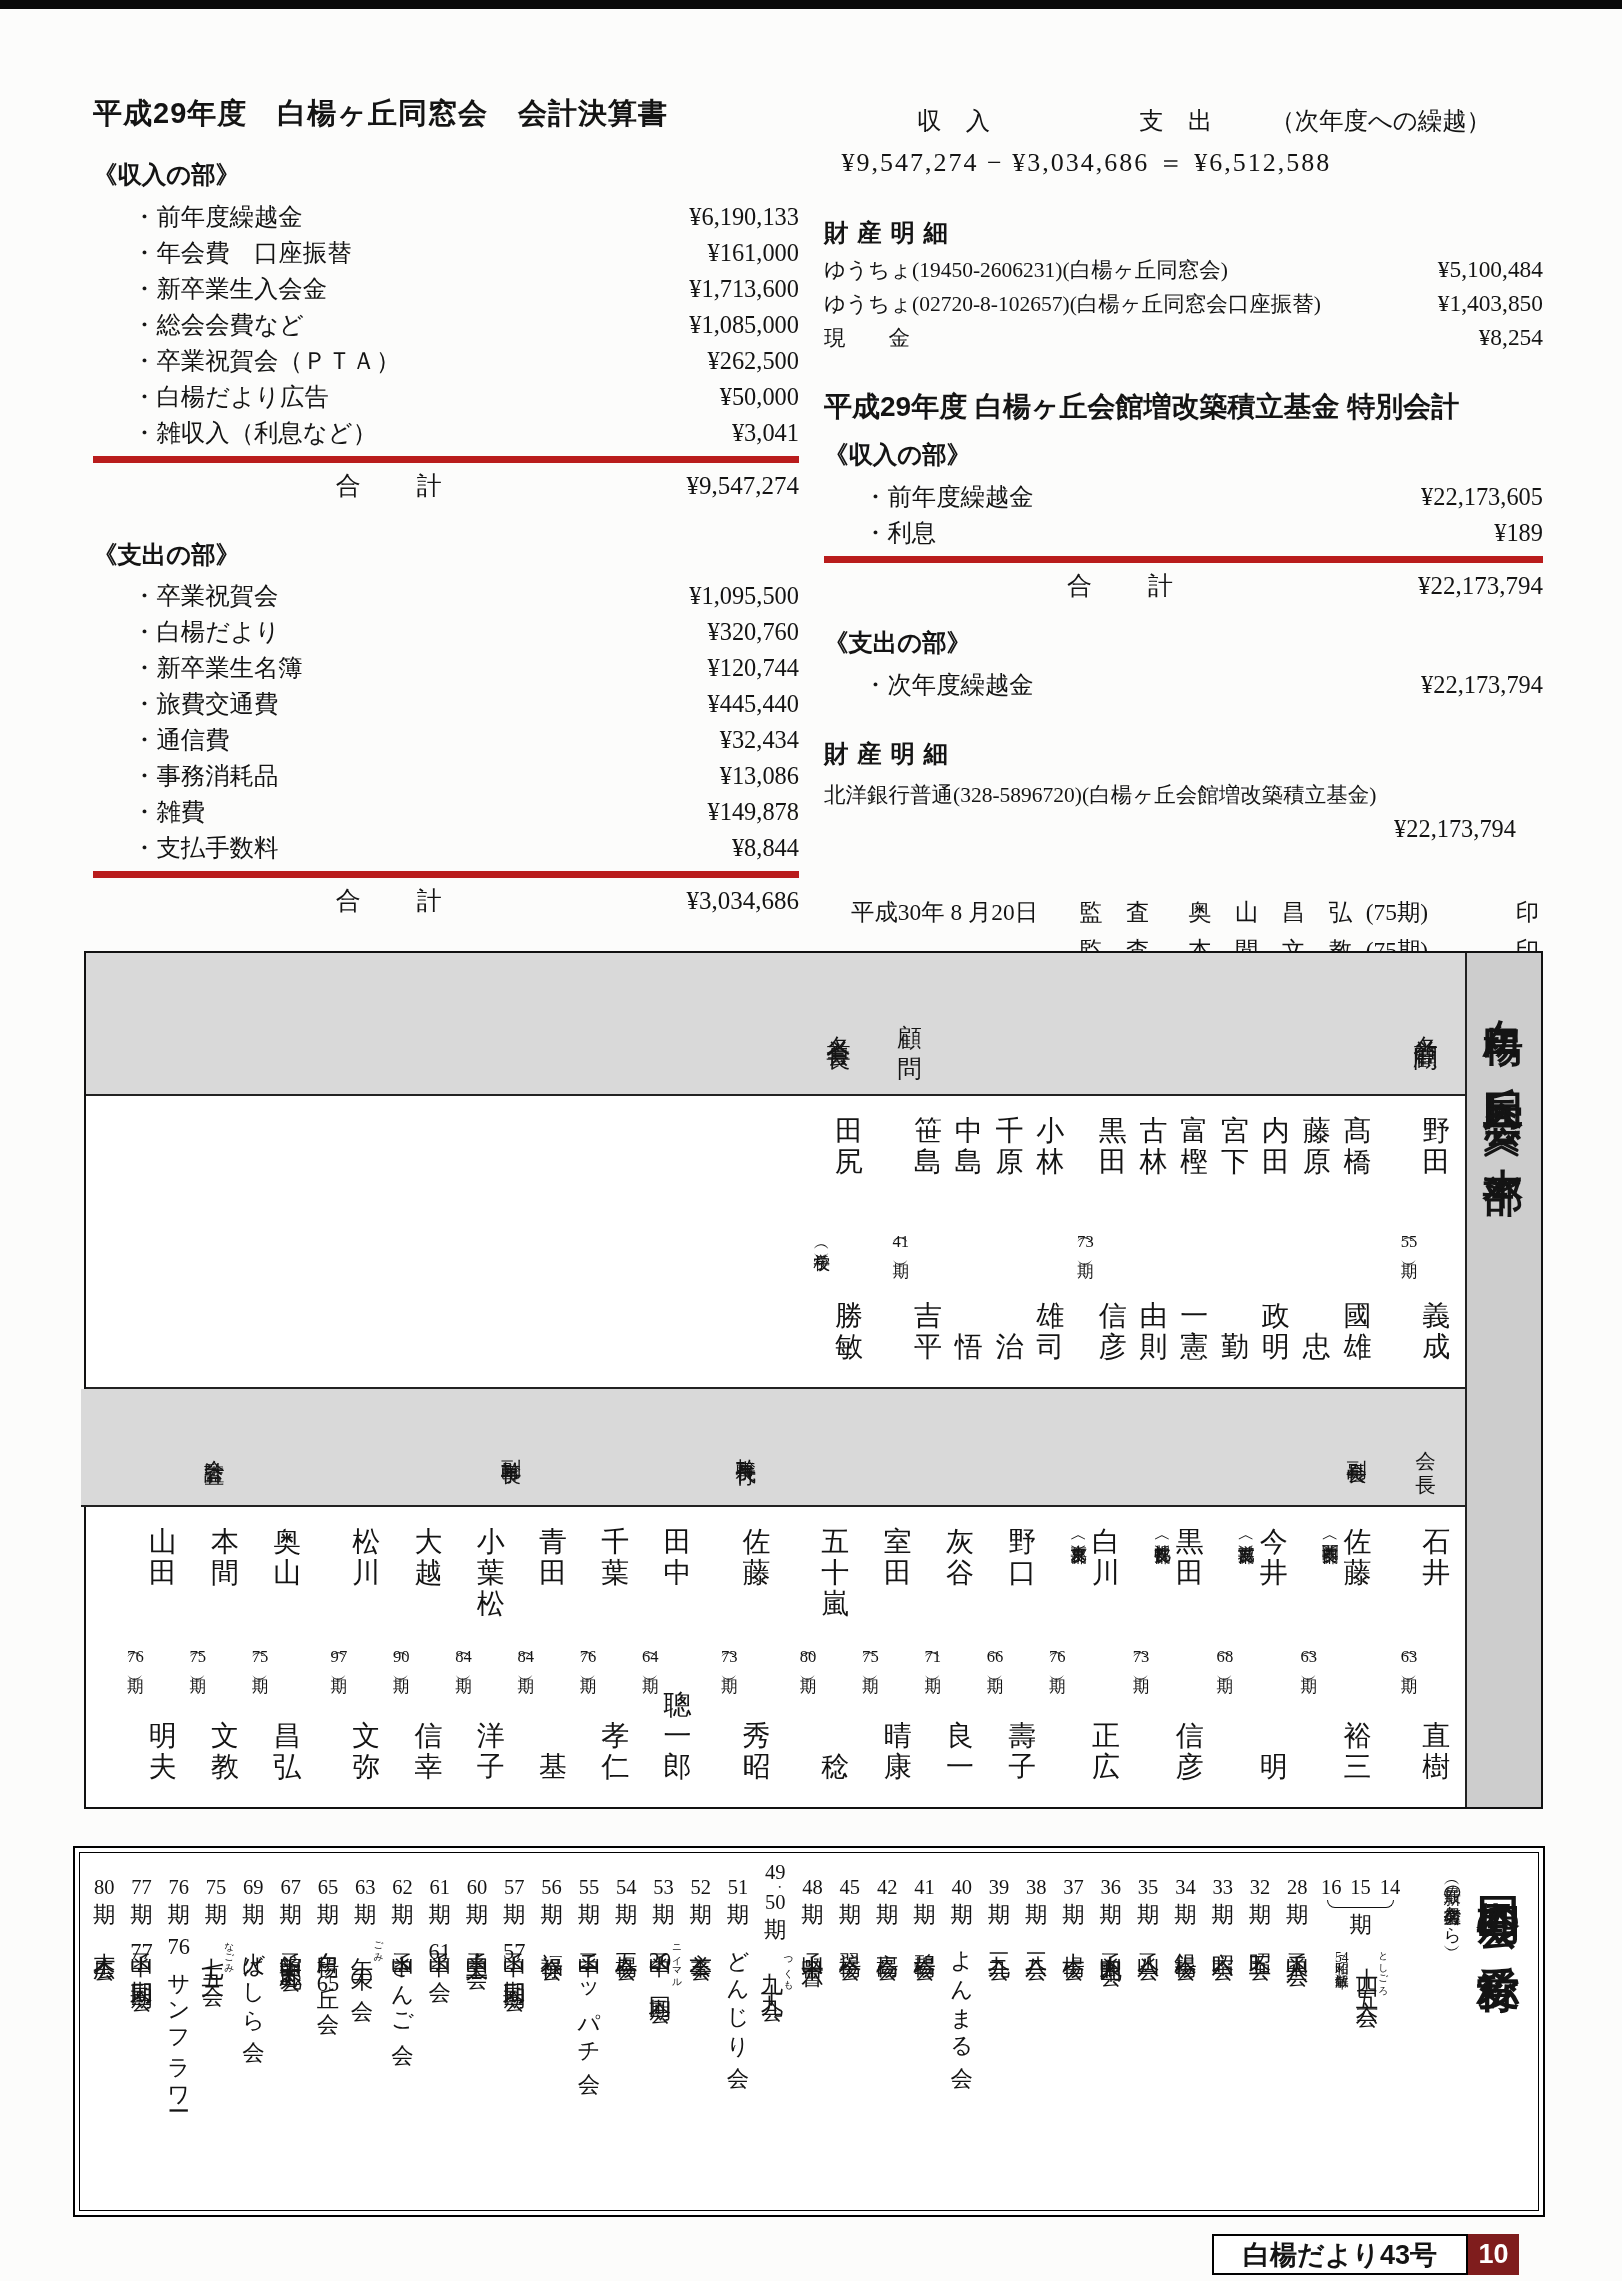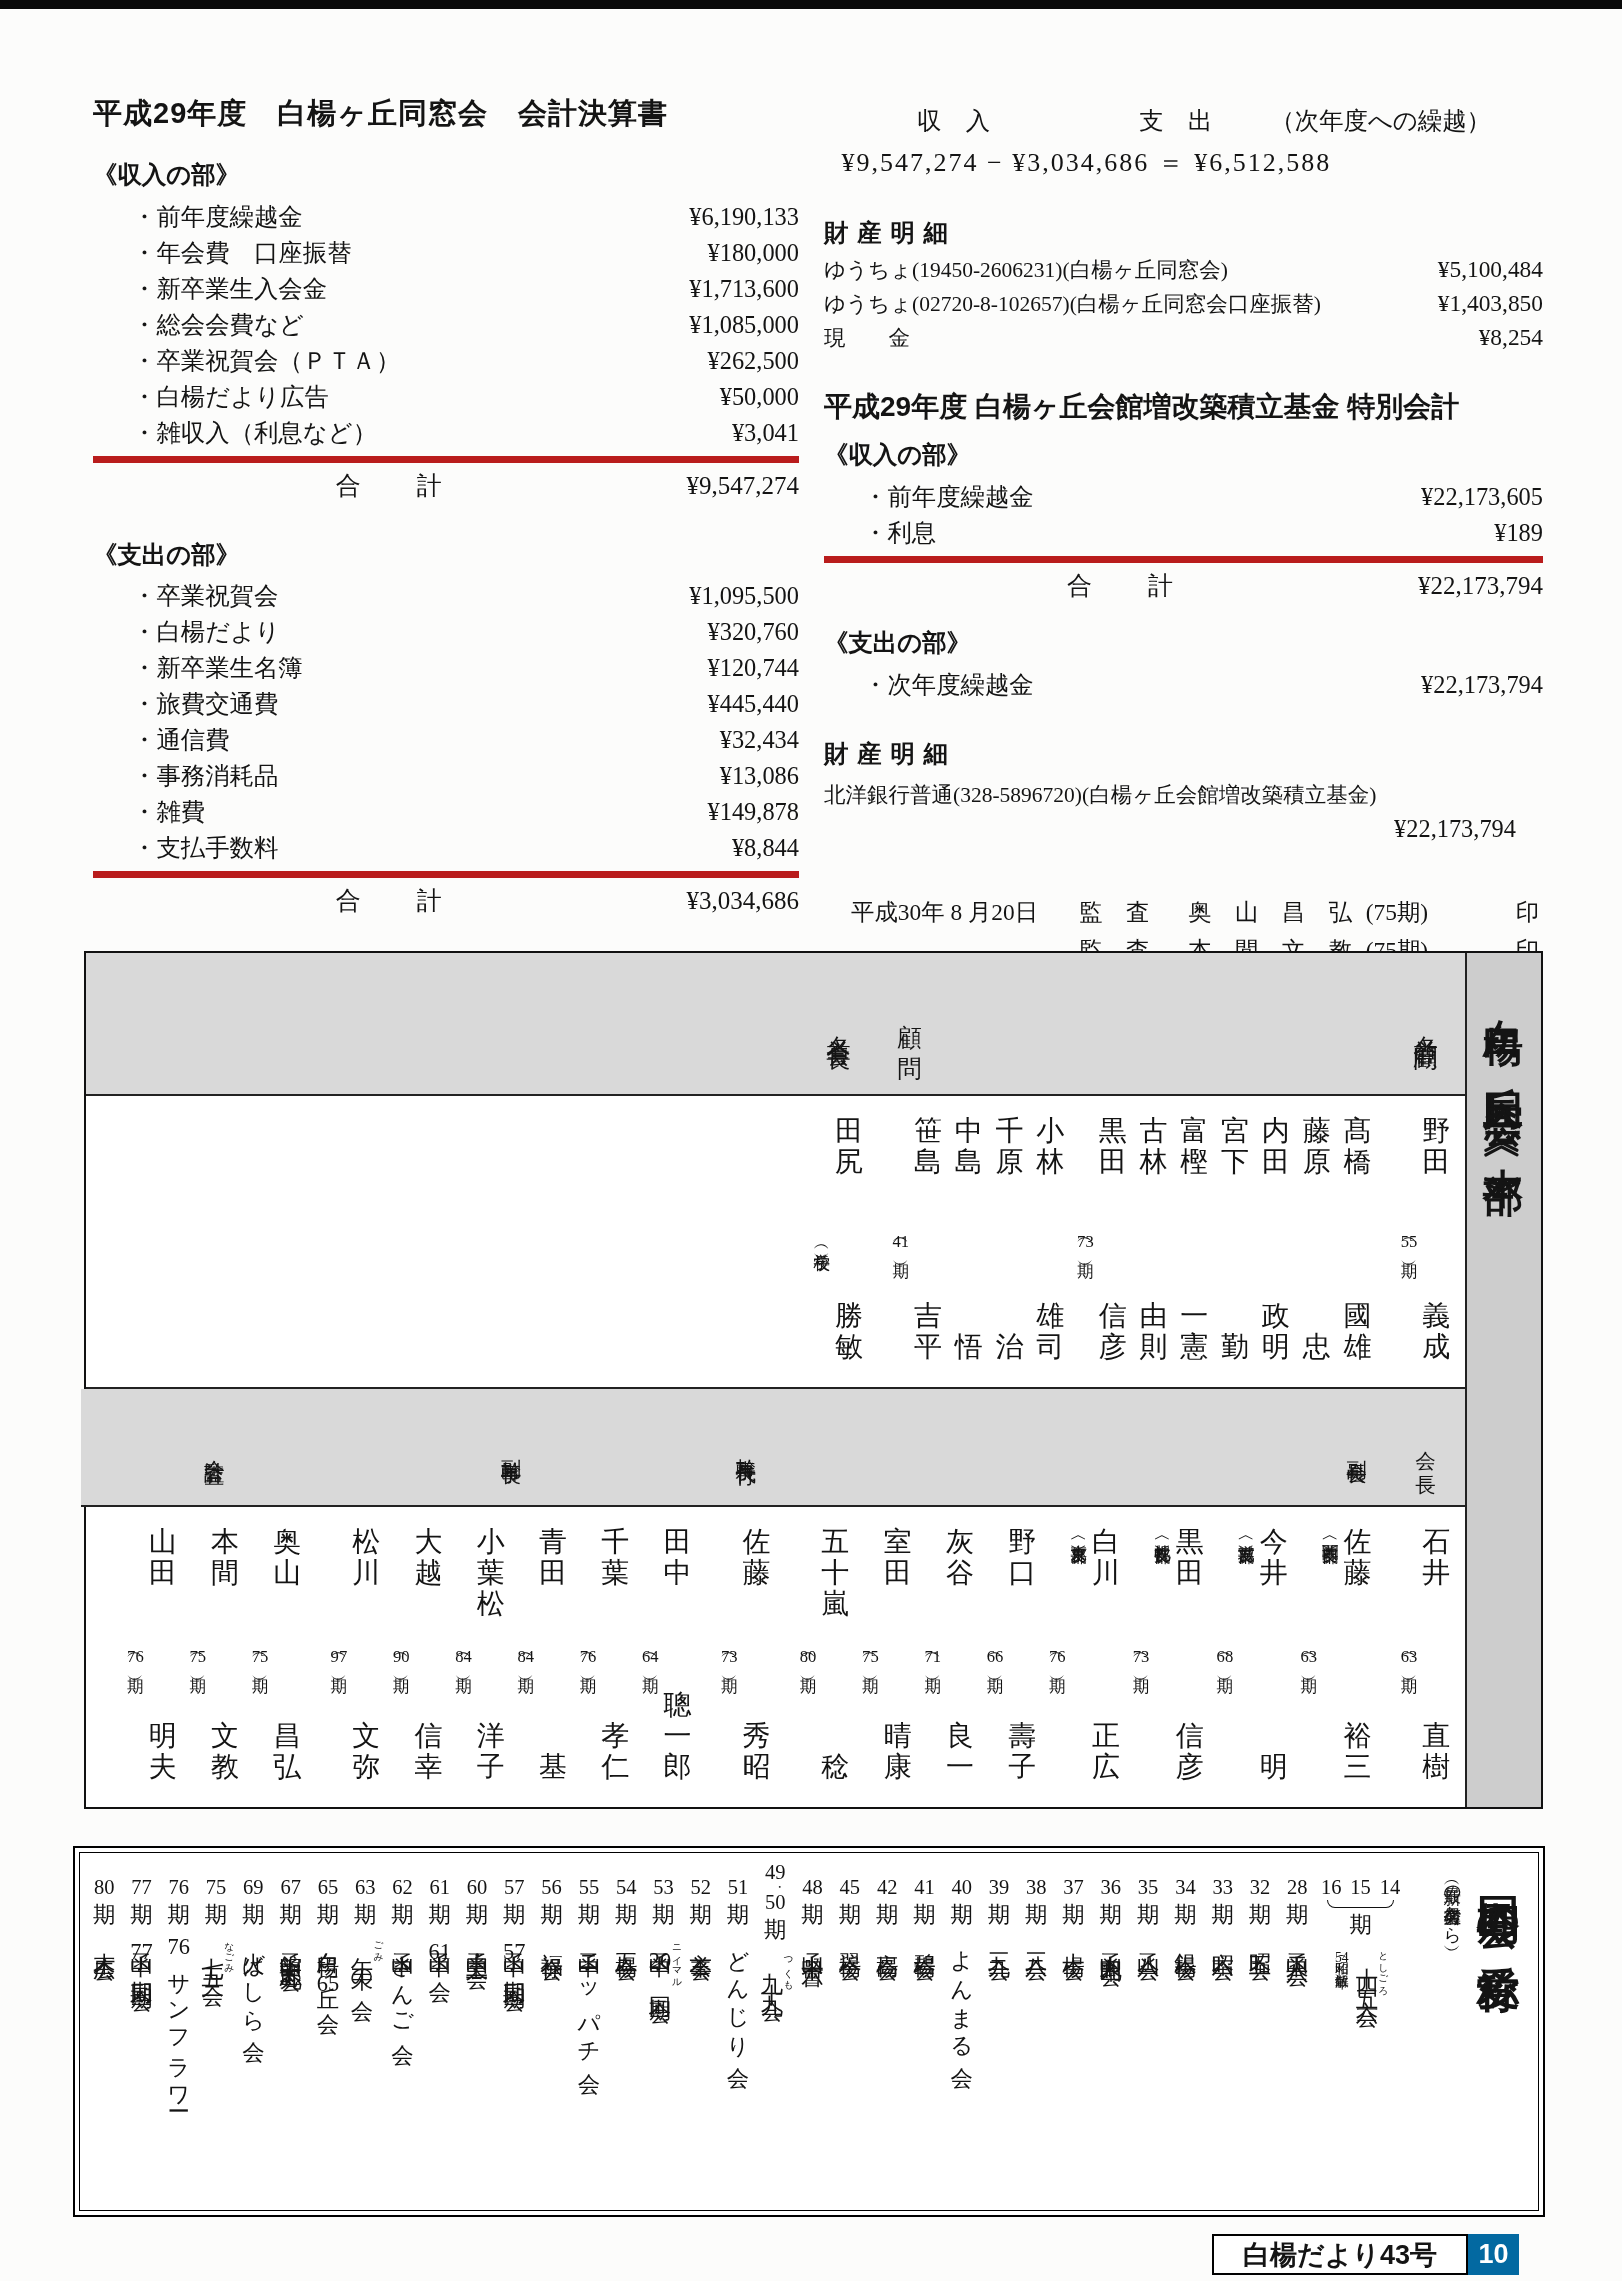--- a/index.html
+++ b/index.html
@@ -90,38 +90,38 @@
   .e-ki{font-size:22.4px;height:33px;line-height:33px;}
   .e-name{flex:1;display:flex;flex-direction:row-reverse;justify-content:center;padding-top:3.9px;gap:1px;}
   .e-name .vname{writing-mode:vertical-rl;text-orientation:mixed;font-size:22.4px;letter-spacing:2.9px;white-space:nowrap;}
   .e-name .vnote{writing-mode:vertical-rl;text-orientation:mixed;font-size:13.7px;padding-top:5.9px;white-space:nowrap;}
   ruby rt{font-size:9.8px;letter-spacing:0;}
 
   
   #footer{position:absolute;left:1212px;top:2234px;display:flex;}
   #footer-label{width:256px;height:41px;border:2.4px solid #000;box-sizing:border-box;
     display:flex;align-items:center;justify-content:center;font-size:27px;background:#fff;}
-  #footer-page{width:51px;height:41px;background:#0369a1;color:#fff;display:flex;align-items:center;justify-content:center;font-size:27px;}
+  #footer-page{width:51px;height:41px;background:#7f1d1d;color:#fff;display:flex;align-items:center;justify-content:center;font-size:27px;}
 </style>
 </head>
 <body>
 
 <div class="topbar"></div>
 
 <div class="blk" id="main-account">
   <div class="doc-title gothic">平成29年度　白楊ヶ丘同窓会　会計決算書</div>
   <div class="sec-head gothic">《収入の部》</div>
   <div class="frows" id="income-rows">
       <div class="frow">
         <span class="flabel">・前年度繰越金</span>
         <span class="famount">¥6,190,133</span>
       </div>
       <div class="frow">
         <span class="flabel">・年会費　口座振替</span>
-        <span class="famount">¥180,000</span>
+        <span class="famount">¥161,000</span>
       </div>
       <div class="frow">
         <span class="flabel">・新卒業生入会金</span>
         <span class="famount">¥1,713,600</span>
       </div>
       <div class="frow">
         <span class="flabel">・総会会費など</span>
         <span class="famount">¥1,085,000</span>
       </div>
       <div class="frow">

